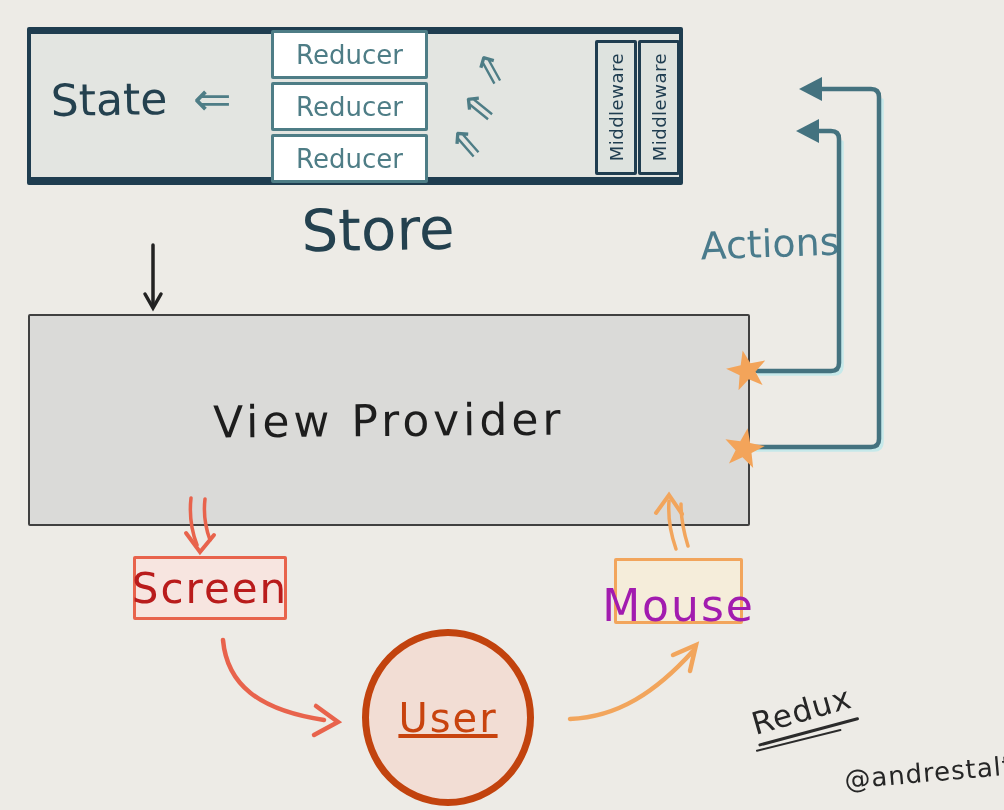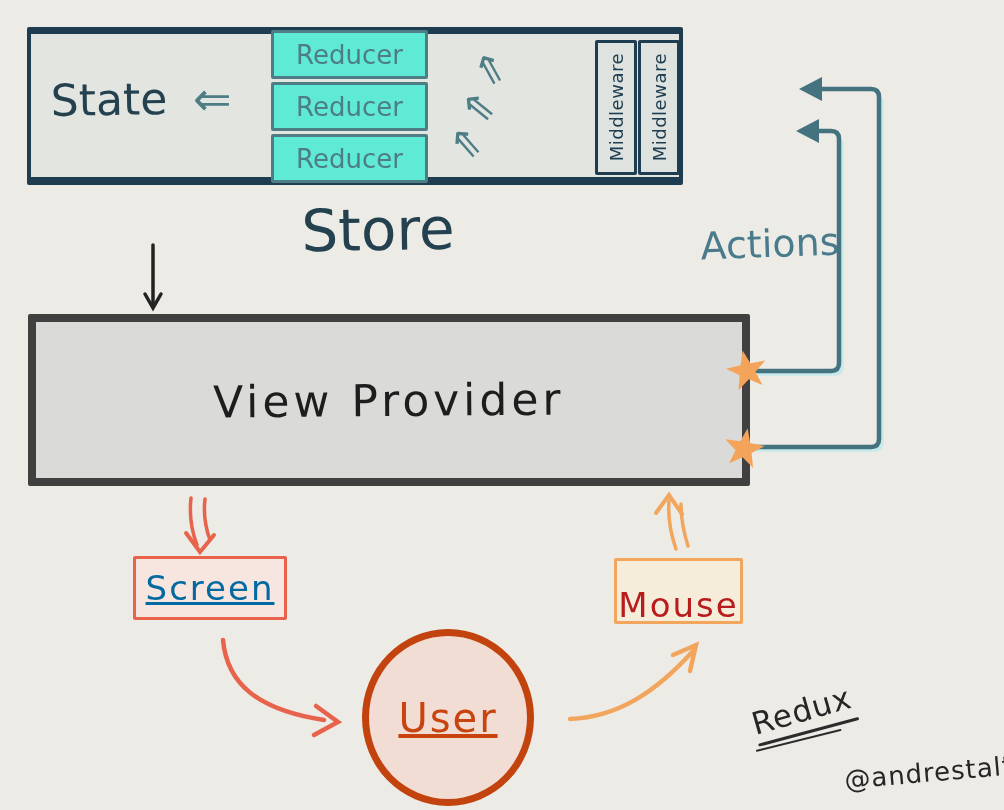--- a/index.html
+++ b/index.html
@@ -13,21 +13,21 @@
   
   .store-box{
     left:27px;top:27px;width:656px;height:158px;
     background:#e3e5e1;border:solid #1f3d50;border-width:7px 4px 8px 4px;
     box-sizing:border-box;border-radius:2px;
   }
   .state-label{left:46px;top:74px;width:126px;text-align:center;
     font-size:44px;color:#24414f;transform:rotate(-1deg);}
   .state-arrow{left:193px;top:72px;font-size:46px;color:#4e7d86;}
   .reducer-box{
-    left:271px;width:157px;height:49px;background:#5eead4;
+    left:271px;width:157px;height:49px;background:#ffffff;
     border:3px solid #4e7d86;box-sizing:border-box;
     display:flex;align-items:center;justify-content:center;
     font-size:26px;color:#4e7d86;border-radius:2px;
   }
   .reducer-0{top:30px;} .reducer-1{top:82px;} .reducer-2{top:134px;}
   .dispatch-arrow{position:absolute;font-size:40px;color:#4e7d86;line-height:1;}
   .dispatch-0{left:474px;top:48px;transform:rotate(16deg);}
   .dispatch-1{left:462px;top:86px;transform:rotate(-6deg);}
   .dispatch-2{left:450px;top:122px;transform:rotate(4deg);}
   .middleware-box{
@@ -42,40 +42,40 @@
   }
   .store-label{left:268px;top:196px;width:220px;text-align:center;
     font-size:58px;color:#24414f;transform:rotate(-1deg);}
 
   
   .actions-label{left:700px;top:222px;width:140px;text-align:center;
     font-size:38px;color:#4a7b8c;transform:rotate(-2deg);}
 
   
   .view-provider-box{
-    left:28px;top:314px;width:722px;height:172px;
-    background:#dadad8;border:8px solid #404040;box-sizing:border-box;
+    left:28px;top:314px;width:722px;height:212px;
+    background:#dadad8;border:2px solid #404040;box-sizing:border-box;
     display:flex;align-items:center;justify-content:center;border-radius:2px;
   }
   .view-provider-box span{font-size:44px;color:#1d1d1d;letter-spacing:4px;
     transform:rotate(-0.5deg);}
 
   
   .screen-box{
     left:133px;top:556px;width:154px;height:64px;background:#f7e5e0;
     border:3px solid #e8634c;box-sizing:border-box;border-radius:2px;
     display:flex;align-items:center;justify-content:center;
   }
-  .screen-box span{font-size:34px;color:#0369a1;letter-spacing:2px;text-decoration:underline;}
+  .screen-box span{font-size:42px;color:#b91c1c;letter-spacing:2px;}
   .mouse-box{
     left:614px;top:558px;width:129px;height:66px;background:#f5edda;
     border:3px solid #f2a55c;box-sizing:border-box;border-radius:2px;
     display:flex;align-items:center;justify-content:center;
   }
-  .mouse-box span{font-size:34px;color:#b91c1c;letter-spacing:2px;margin-top:28px;}
+  .mouse-box span{font-size:44px;color:#a21caf;letter-spacing:2px;margin-top:28px;}
   .user-circle{
     left:362px;top:629px;width:172px;height:177px;border-radius:50%;
     background:#f2ddd4;border:7px solid #c2430e;box-sizing:border-box;
     display:flex;align-items:center;justify-content:center;
   }
   .user-circle span{font-size:40px;color:#c8430e;letter-spacing:2px;text-decoration:underline;}
 
   
   .redux-label{left:752px;top:692px;transform:rotate(-16deg);color:#262626;}
   .redux-label .txt{font-size:31px;letter-spacing:1px;}

